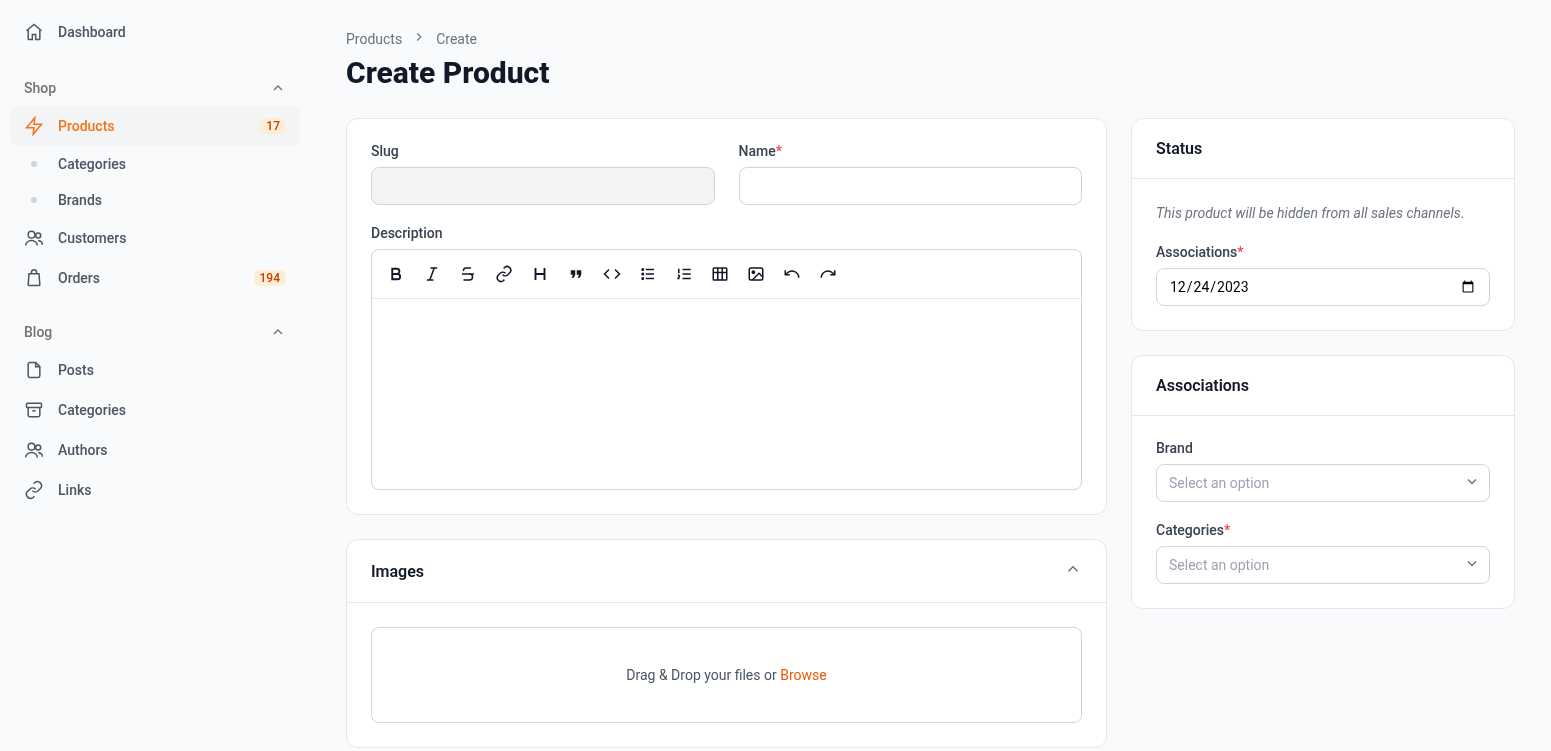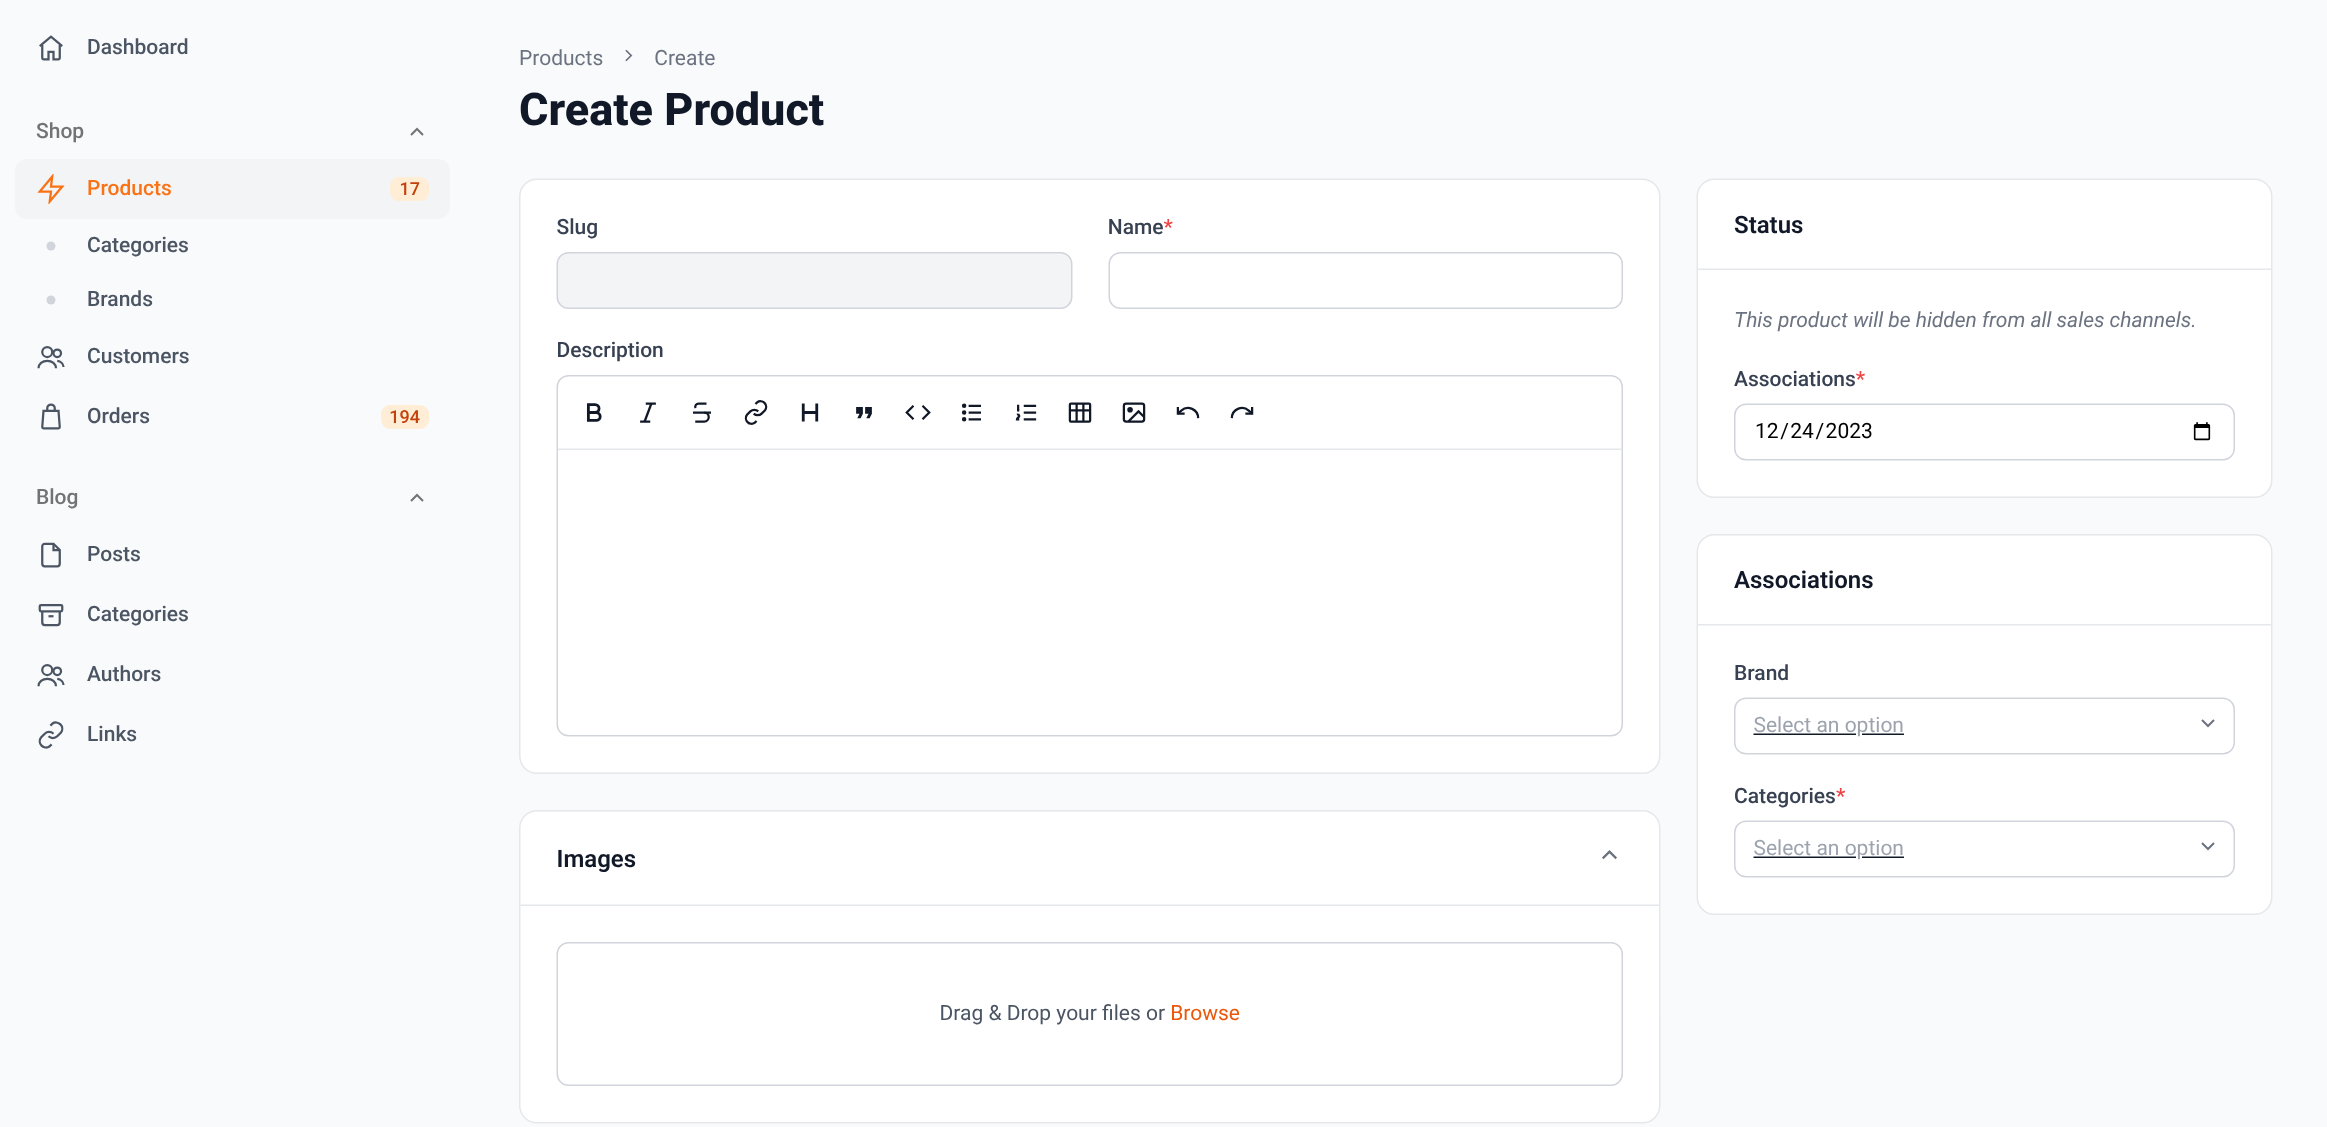--- a/index.html
+++ b/index.html
@@ -268,21 +268,20 @@
       font-size: 14px;
       line-height: 1.5;
       font-style: italic;
     }
     .mt {
       margin-top: 20px;
     }
     
     .select-wrap {
       position: relative;
-      text-decoration: underline;
     }
     .select-input {
       width: 100%;
       padding: 8px 36px 8px 12px;
       border: 1px solid #d1d5db;
       border-radius: 8px;
       font-size: 14px;
       background: #fff;
       height: 38px;
       color: #9ca3af;

